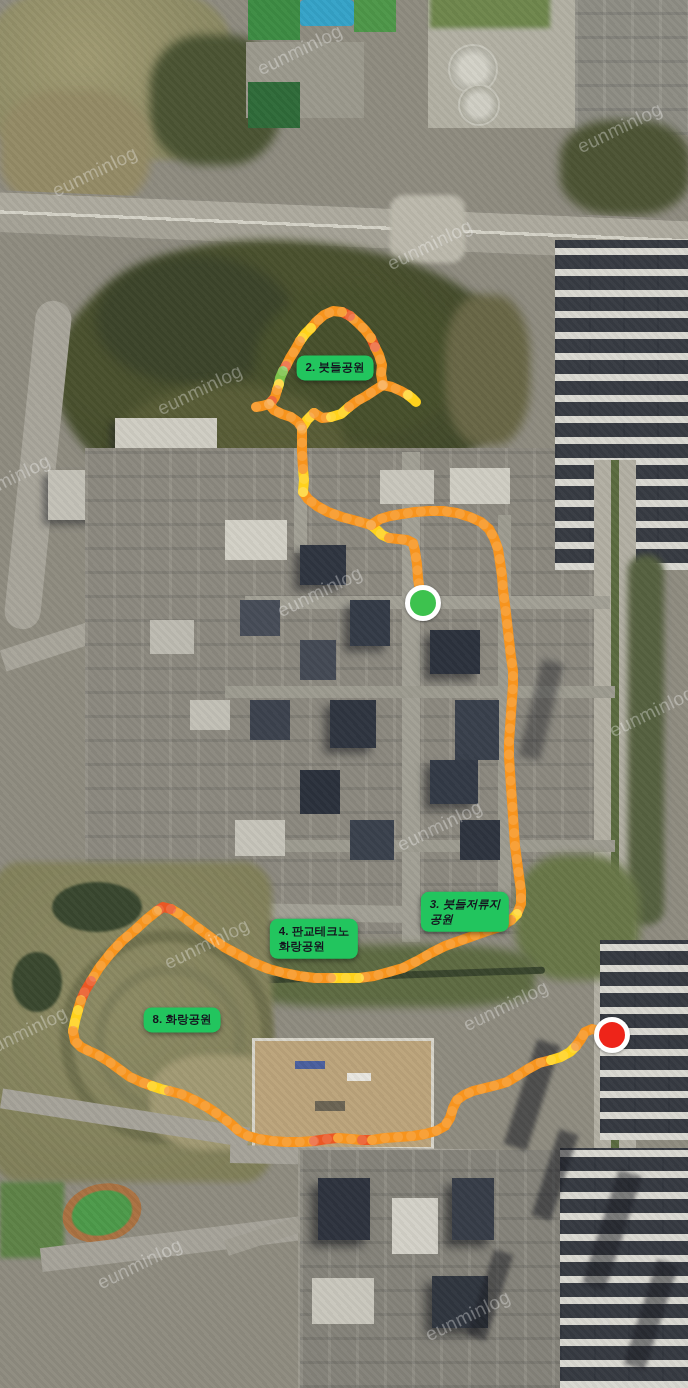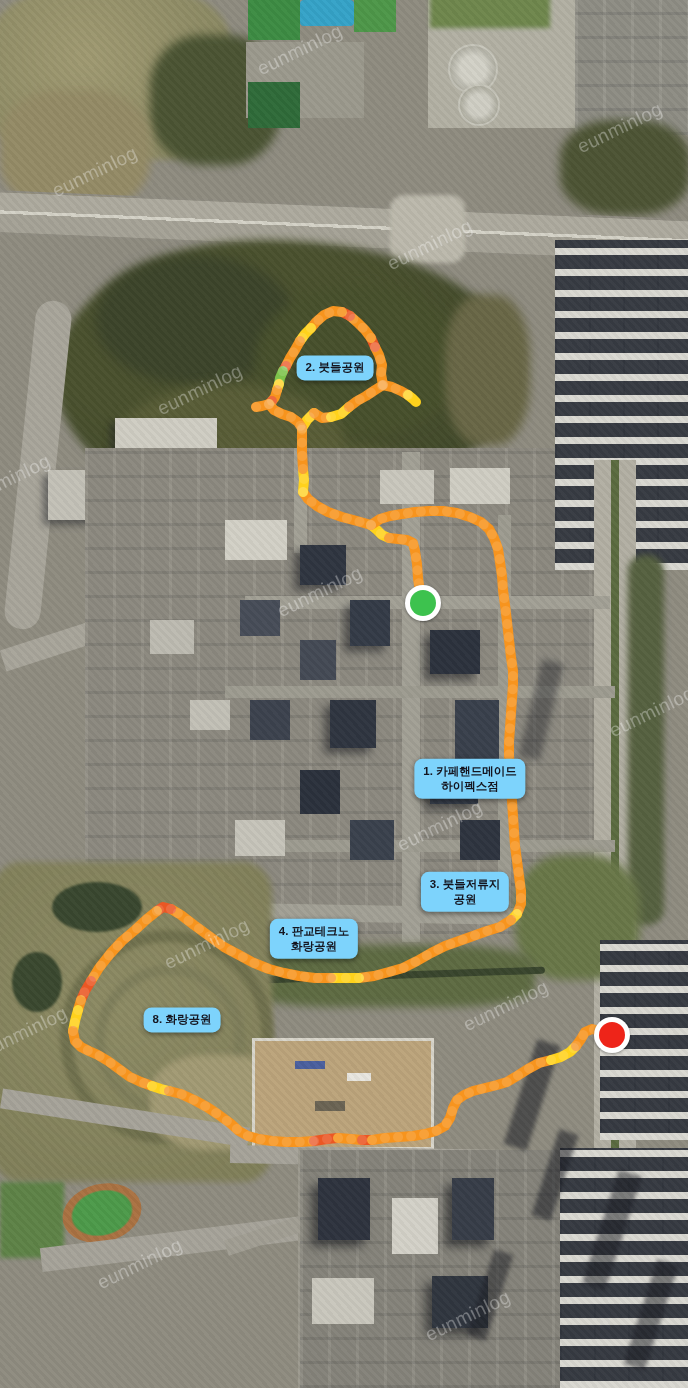--- a/index.html
+++ b/index.html
@@ -9,23 +9,23 @@
   .tex{background-image:
        repeating-linear-gradient(0deg, rgba(20,22,28,0.10) 0 3px, rgba(0,0,0,0) 3px 24px),
        repeating-linear-gradient(90deg, rgba(235,233,225,0.10) 0 3px, rgba(0,0,0,0) 3px 28px);}
   .apts{background-image:
        repeating-linear-gradient(0deg, #d9d8d1 0 7px, rgba(43,48,58,0.85) 7px 21px),
        repeating-linear-gradient(90deg, rgba(0,0,0,0.25) 0 2px, rgba(0,0,0,0) 2px 34px);}
   #grain{position:absolute;inset:0;z-index:6;pointer-events:none;
        background-image:repeating-linear-gradient(47deg, rgba(255,255,255,0.02) 0 3px, rgba(0,0,0,0.035) 3px 6px);}
   #route-svg{position:absolute;left:0;top:0;z-index:10;}
   #labels{position:absolute;inset:0;z-index:30;pointer-events:none;}
-  .poi-label{position:absolute;transform:translate(-50%,-50%);background:#7dd3fc;color:#15151f;
+  .poi-label{position:absolute;transform:translate(-50%,-50%);background:#22c55e;color:#15151f;
        font-weight:700;font-size:11.5px;line-height:1.32;padding:5px 9px;border-radius:8px;
-       box-shadow:0 2px 5px rgba(0,0,0,0.4);text-align:center;white-space:nowrap;}
+       box-shadow:0 2px 5px rgba(0,0,0,0.4);text-align:left;white-space:nowrap;}
   .marker{position:absolute;width:36px;height:36px;border-radius:50%;background:#fff;z-index:40;
        transform:translate(-50%,-50%);display:flex;align-items:center;justify-content:center;
        box-shadow:0 1px 3px rgba(0,0,0,0.35);}
   .marker .dot{width:26px;height:26px;border-radius:50%;}
   #watermarks{position:absolute;inset:0;z-index:50;pointer-events:none;}
   .watermark{position:absolute;transform:translate(-50%,-50%) rotate(-26deg);
        font-weight:500;font-size:19px;letter-spacing:0.5px;color:rgba(255,255,255,0.32);}
 </style>
 </head>
 <body>
@@ -232,28 +232,24 @@
     </svg>
 
   <div class="marker" id="start-marker" style="left: 423px; top: 603px;">
       <div class="dot" style="background: rgb(61, 194, 78);"></div>
     </div>
   <div class="marker" id="end-marker" style="left: 612px; top: 1035px;">
       <div class="dot" style="background: rgb(238, 36, 25);"></div>
     </div>
 
   <div id="labels">
-      <div class="poi-label" style="left: 470px; top: 779px;">
-        <div>1. 카페핸드메이드</div>
-        <div>하이펙스점</div>
-      </div>
       <div class="poi-label" style="left: 335px; top: 368px;">
         <div>2. 붓들공원</div>
       </div>
-      <div class="poi-label" style="left: 465px; top: 892px;">
+      <div class="poi-label" style="left: 465px; top: 912px; font-style: italic;">
         <div>3. 붓들저류지</div>
         <div>공원</div>
       </div>
       <div class="poi-label" style="left: 314px; top: 939px;">
         <div>4. 판교테크노</div>
         <div>화랑공원</div>
       </div>
       <div class="poi-label" style="left: 182px; top: 1020px;">
         <div>8. 화랑공원</div>
       </div>

